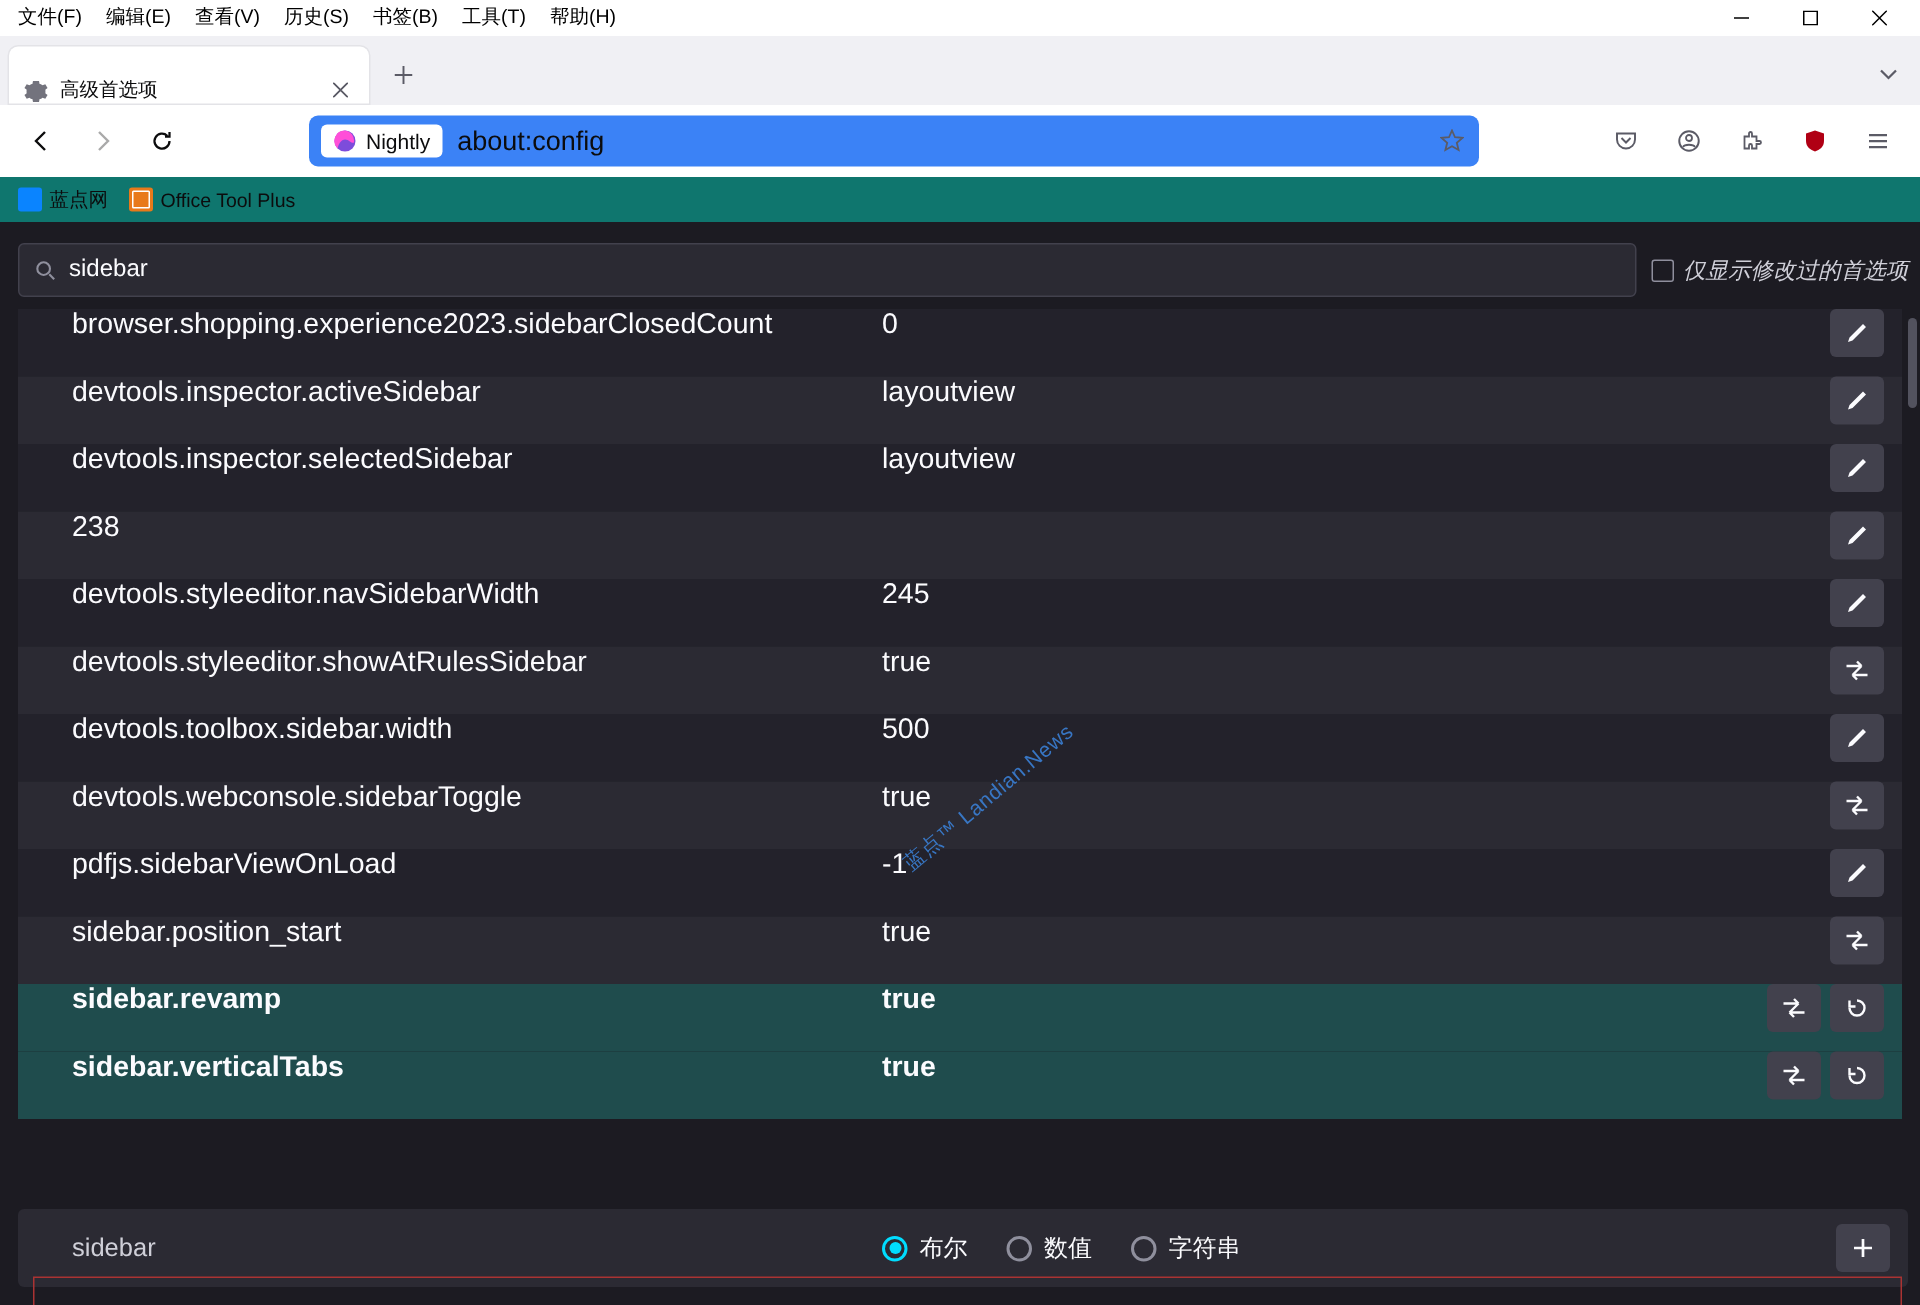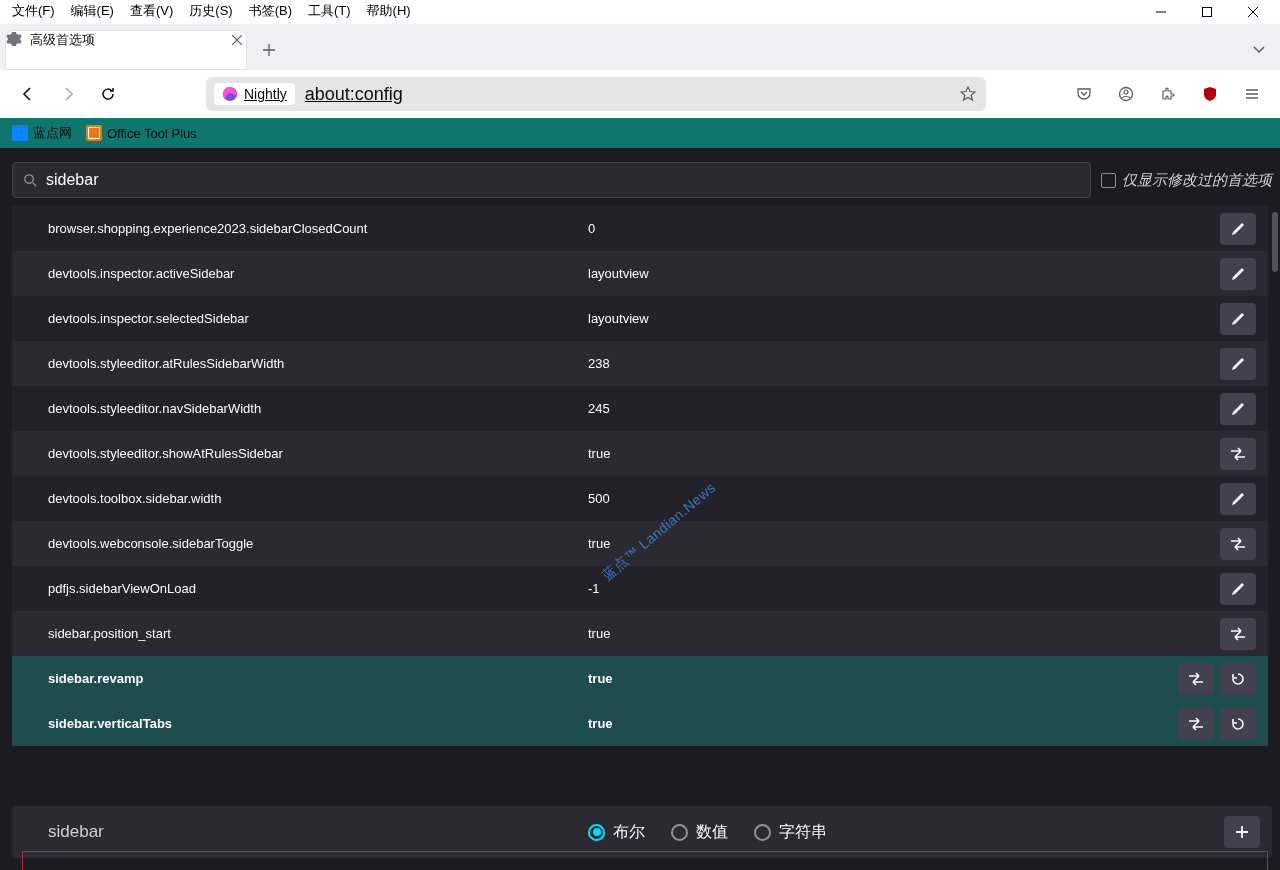--- a/index.html
+++ b/index.html
@@ -7,32 +7,32 @@
 
 
 .menubar { display: flex; align-items: flex-start; height: 24px; padding: 0 4px; background: #fff; }
 .menubar .menu-item { padding: 2px 8px; font-size: 13px; cursor: default; }
 .window-controls { margin-left: auto; display: flex; gap: 0; }
 .window-controls .ctrl { width: 46px; height: 24px; display: flex; align-items: center; justify-content: center; }
 .window-controls svg { width: 10px; height: 10px; }
 
 
 .tabstrip { display: flex; align-items: center; height: 46px; padding: 6px 6px 0 6px; background: #f0f0f4; position: relative; }
-.tab { display: flex; align-items: flex-start; background: #fff; border-radius: 6px 6px 0 0; height: 38px; padding: 0 0; min-width: 240px; gap: 8px; box-shadow: 0 0 0 1px rgba(0,0,0,0.05); }
+.tab { display: flex; align-items: flex-end; background: #fff; border-radius: 6px 6px 0 0; height: 38px; padding: 0 10px; min-width: 240px; gap: 8px; box-shadow: 0 0 0 1px rgba(0,0,0,0.05); }
 .tab .tab-icon { width: 16px; height: 16px; display: flex; align-items: center; justify-content: center; }
 .tab .tab-label { flex: 1; font-size: 13px; color: #0c0c0d; }
 .tab .tab-close { width: 18px; height: 18px; display: flex; align-items: center; justify-content: center; border-radius: 3px; }
 .newtab { width: 30px; height: 30px; display: flex; align-items: center; justify-content: center; margin-left: 8px; border-radius: 4px; }
 .alltabs { margin-left: auto; width: 30px; height: 30px; display: flex; align-items: center; justify-content: center; }
 
 
 .navbar { display: flex; align-items: center; height: 48px; padding: 0 12px; background: #fff; gap: 8px; }
 .nav-btn { width: 32px; height: 32px; display: flex; align-items: center; justify-content: center; border-radius: 4px; }
 .nav-btn.disabled svg { opacity: 0.35; }
-.urlbar { flex: 1; display: flex; align-items: center; height: 34px; max-width: 780px; margin: 0 auto; background: #e5e5e5; border-radius: 6px; padding: 0 8px; gap: 6px; text-decoration: underline; }
+.urlbar { flex: 1; display: flex; align-items: center; height: 34px; max-width: 780px; margin: 0 auto; background: #3b82f6; border-radius: 6px; padding: 0 8px; gap: 6px; }
 .urlbar .identity { display: flex; align-items: center; gap: 6px; background: #fff; border-radius: 4px; padding: 3px 8px; }
 .urlbar .identity-label { font-size: 14px; color: #0c0c0d; }
 .urlbar .urltext { font-size: 18px; color: #0c0c0d; padding-left: 4px; }
 .urlbar .star { margin-left: auto; width: 20px; height: 20px; display: flex; align-items: center; justify-content: center; }
 .toolbar-right { display: flex; gap: 10px; }
 
 
 .bookmarks { display: flex; align-items: center; height: 30px; padding: 0 12px; gap: 14px; background: #0f766e; }
 .bookmark { display: flex; align-items: center; gap: 5px; font-size: 13px; color: #0c0c0d; }
 .bm-icon { width: 16px; height: 16px; border-radius: 2px; }
@@ -42,21 +42,21 @@
 
 
 .config-area { background: #1c1b22; color: #fbfbfe; height: calc(870px - 24px - 46px - 48px - 30px); padding: 12px 8px 12px 12px; display:flex; flex-direction:column; position: relative; }
 .search-row { display: flex; gap: 10px; align-items: center; height: 40px; margin-bottom: 6px; }
 .search-box { flex: 1; display: flex; align-items: center; background: #2b2a33; border: 1px solid #42414d; border-radius: 4px; height: 36px; padding: 0 10px; gap: 8px; }
 .search-box input { flex:1; background: transparent; border: none; color: #fbfbfe; font-size: 16px; outline: none; }
 .modified-only { display: flex; align-items: center; gap: 6px; font-size: 15px; color: #cfcfd8; white-space: nowrap; font-style: italic; }
 .modified-only .checkbox { width: 15px; height: 15px; border: 1.5px solid #8f8f9d; border-radius: 2px; }
 
 .pref-list { flex: 1; overflow-y: auto; margin-right: 4px; }
-.pref-row { display: flex; align-items: center; height: 45px; padding: 0 12px 0 36px; font-size: 13px; position: relative; }
+.pref-row { display: flex; height: 45px; padding: 0 12px 0 36px; font-size: 19px; position: relative; }
 .pref-row:nth-child(odd) { background: #23222b; }
 .pref-row:nth-child(even) { background: #2b2a33; }
 .pref-row.highlighted { background: #1f4c4d !important; font-weight: bold; }
 .pref-row .pname { width: 540px; }
 .pref-row .pvalue { flex: 1; }
 .pref-row .actions { display: flex; gap: 6px; }
 .action-btn { width: 36px; height: 32px; background: #42414d; border-radius: 4px; display: flex; align-items: center; justify-content: center; }
 .highlight-outline { border: 1px solid #aa3333; position: absolute; left: 22px; top: 703px; right: 12px; height: 92px; pointer-events: none; z-index: 5; }
 
 .add-row { display: flex; align-items: center; height: 52px; padding: 0 12px 0 36px; background: #2b2a33; margin-top: 8px; border-radius: 4px; }
@@ -252,21 +252,20 @@
         <div class="pvalue">layoutview</div>
         <div class="actions">
           <div class="action-btn">
             <svg viewBox="0 0 16 16" width="16" height="16">
               <path d="M2 14l1-3 8-8 2 2-8 8-3 1zm9-11l2 2 1-1-2-2-1 1z" fill="#fbfbfe"></path>
             </svg>
           </div>
         </div>
       </div>
       <div class="pref-row">
-        <div class="pname">devtools.styleeditor.atRulesSidebarWidth</div>
         <div class="pvalue">238</div>
         <div class="actions">
           <div class="action-btn">
             <svg viewBox="0 0 16 16" width="16" height="16">
               <path d="M2 14l1-3 8-8 2 2-8 8-3 1zm9-11l2 2 1-1-2-2-1 1z" fill="#fbfbfe"></path>
             </svg>
           </div>
         </div>
       </div>
       <div class="pref-row">

